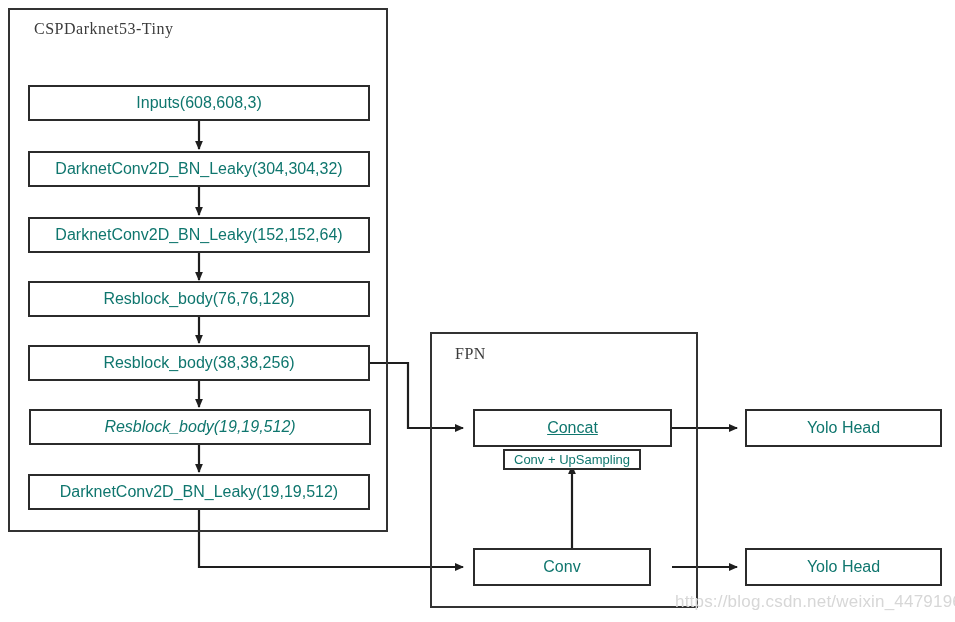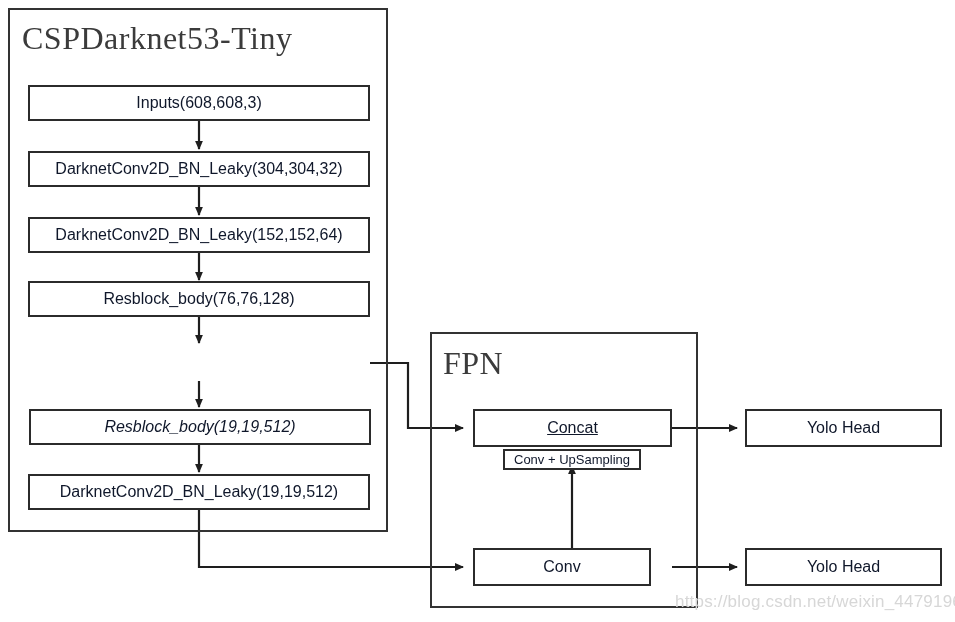--- a/index.html
+++ b/index.html
@@ -18,36 +18,37 @@
   svg.layer {
     position: absolute;
     left: 0;
     top: 0;
     width: 955px;
     height: 622px;
   }
   .grp-title {
     position: absolute;
     font-family: "Liberation Serif", serif;
-    font-size: 32px;
+    font-size: 16px;
     color: #3b3b3b;
     white-space: nowrap;
     letter-spacing: 0.5px;
+    margin-left: 12px;
   }
   .node {
     position: absolute;
     box-sizing: border-box;
     border: 2px solid #2b2b2b;
     background: #ffffff;
     display: flex;
     align-items: center;
     justify-content: center;
     font-family: "Liberation Sans", sans-serif;
     font-size: 16px;
-    color: #0f172a;
+    color: #0f766e;
     white-space: nowrap;
   }
   .node.small {
     font-size: 13px;
     border-width: 2px;
   }
   .group-box {
     position: absolute;
     box-sizing: border-box;
     border: 2px solid #333333;
@@ -110,20 +111,23 @@
   </div>
 
   <div class="node" style="left:28px; top:217px; width:342px; height:36px;justify-content:center;">
     <span>DarknetConv2D_BN_Leaky(152,152,64)</span>
   </div>
 
   <div class="node" style="left:28px; top:281px; width:342px; height:36px;">
     <span>Resblock_body(76,76,128)</span>
   </div>
 
+  <div class="node" style="left:28px; top:345px; width:342px; height:36px;">
+    <span>Resblock_body(38,38,256)</span>
+  </div>
 
   <div class="node" style="left:29px; top:409px; width:342px; height:36px;font-style:italic;">
     <span>Resblock_body(19,19,512)</span>
   </div>
 
   <div class="node" style="left:28px; top:474px; width:342px; height:36px;">
     <span>DarknetConv2D_BN_Leaky(19,19,512)</span>
   </div>
 
   <div class="node" style="left:473px; top:409px; width:199px; height:38px;text-decoration:underline;">

